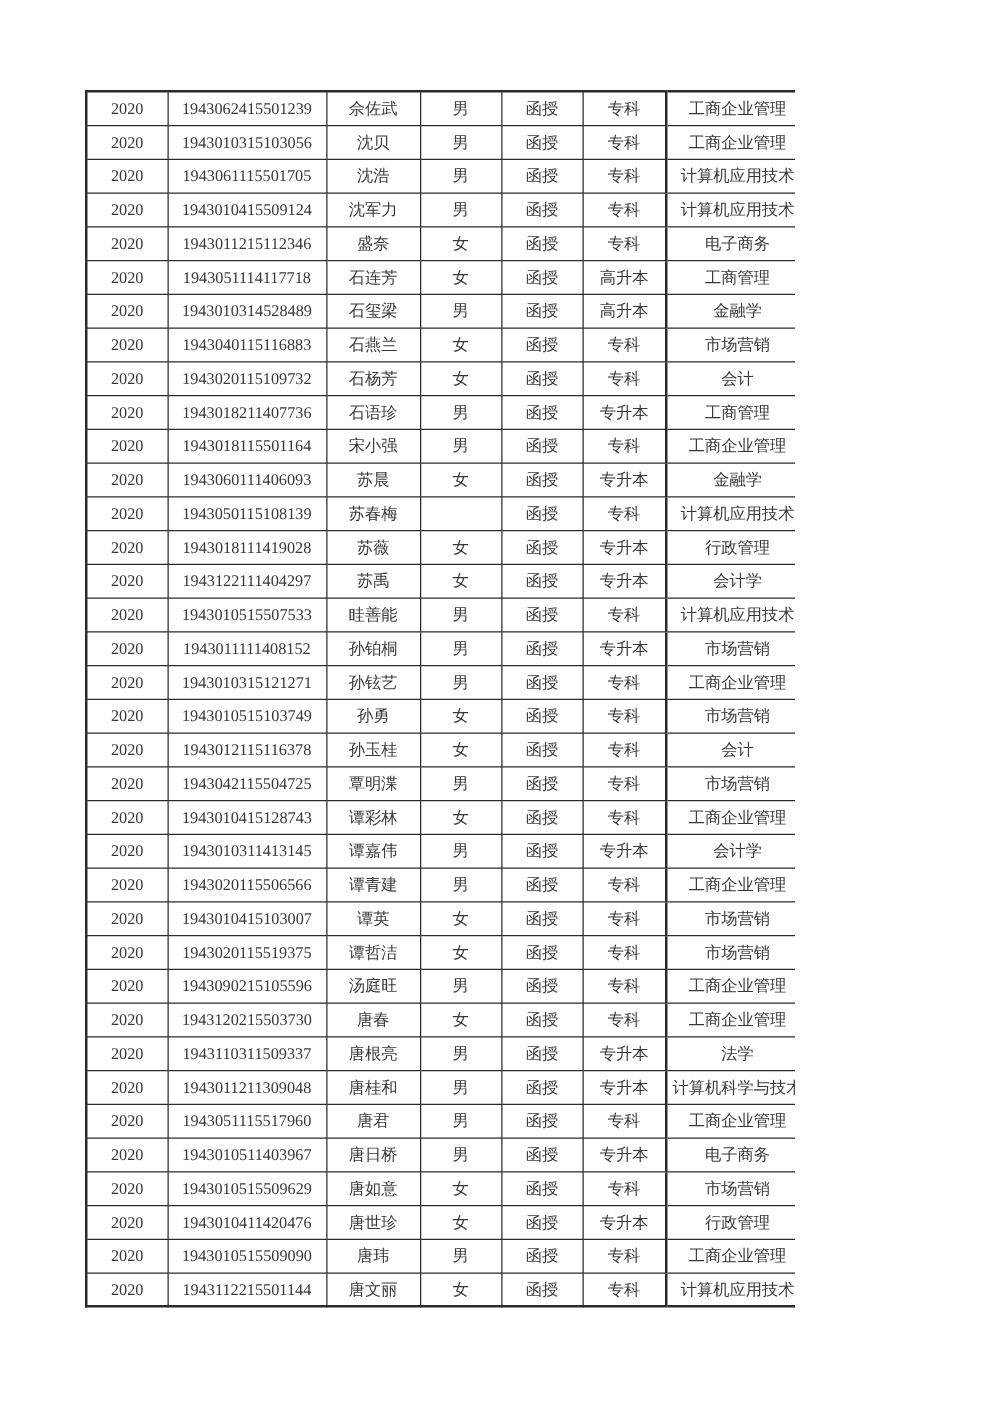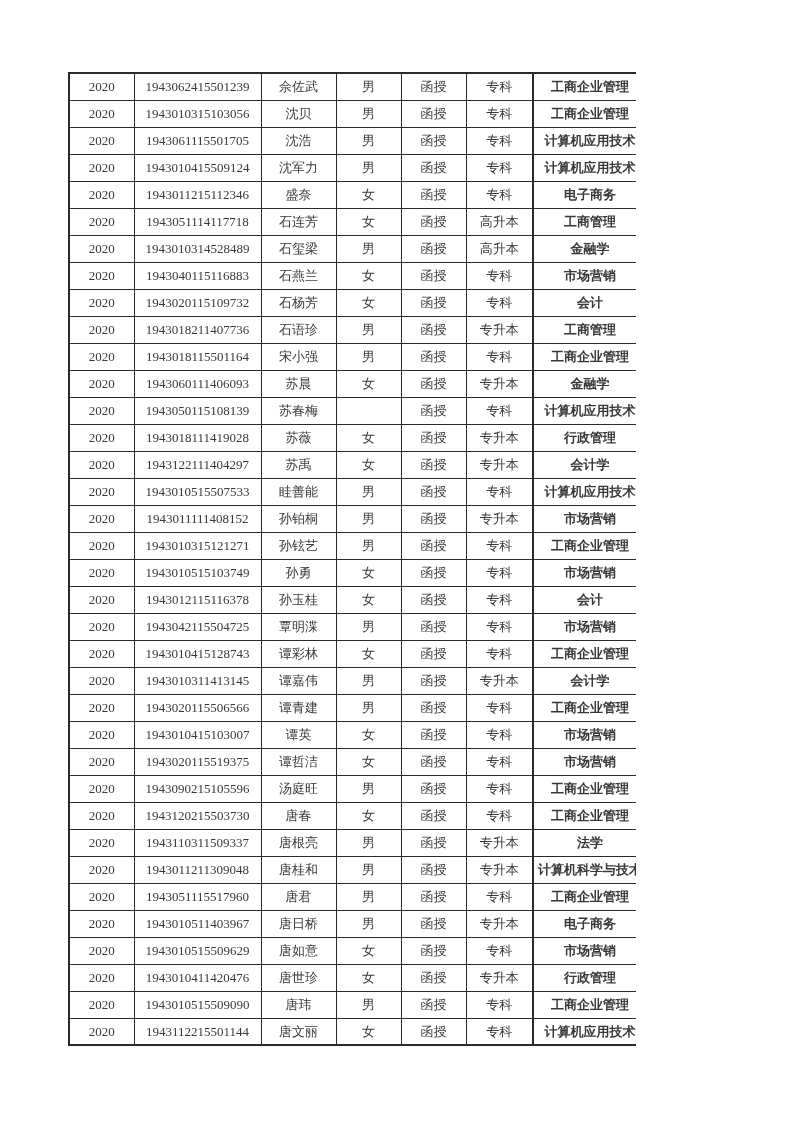--- a/index.html
+++ b/index.html
@@ -35,21 +35,20 @@
     text-align:center;
     vertical-align:middle;
     font-size:13px;
     line-height:1;
     color:var(--text-color);
     white-space:nowrap;
     overflow:hidden;
   }
   table.roster td.col-major{
     border-left:2px solid var(--border-color);
-    font-weight:bold;
   }
   col.col-year{width:65px;}
   col.col-id{width:127px;}
   col.col-name{width:75px;}
   col.col-gender{width:65px;}
   col.col-mode{width:65px;}
   col.col-level{width:67px;}
   col.col-major{width:114px;}
 </style>
 </head>

